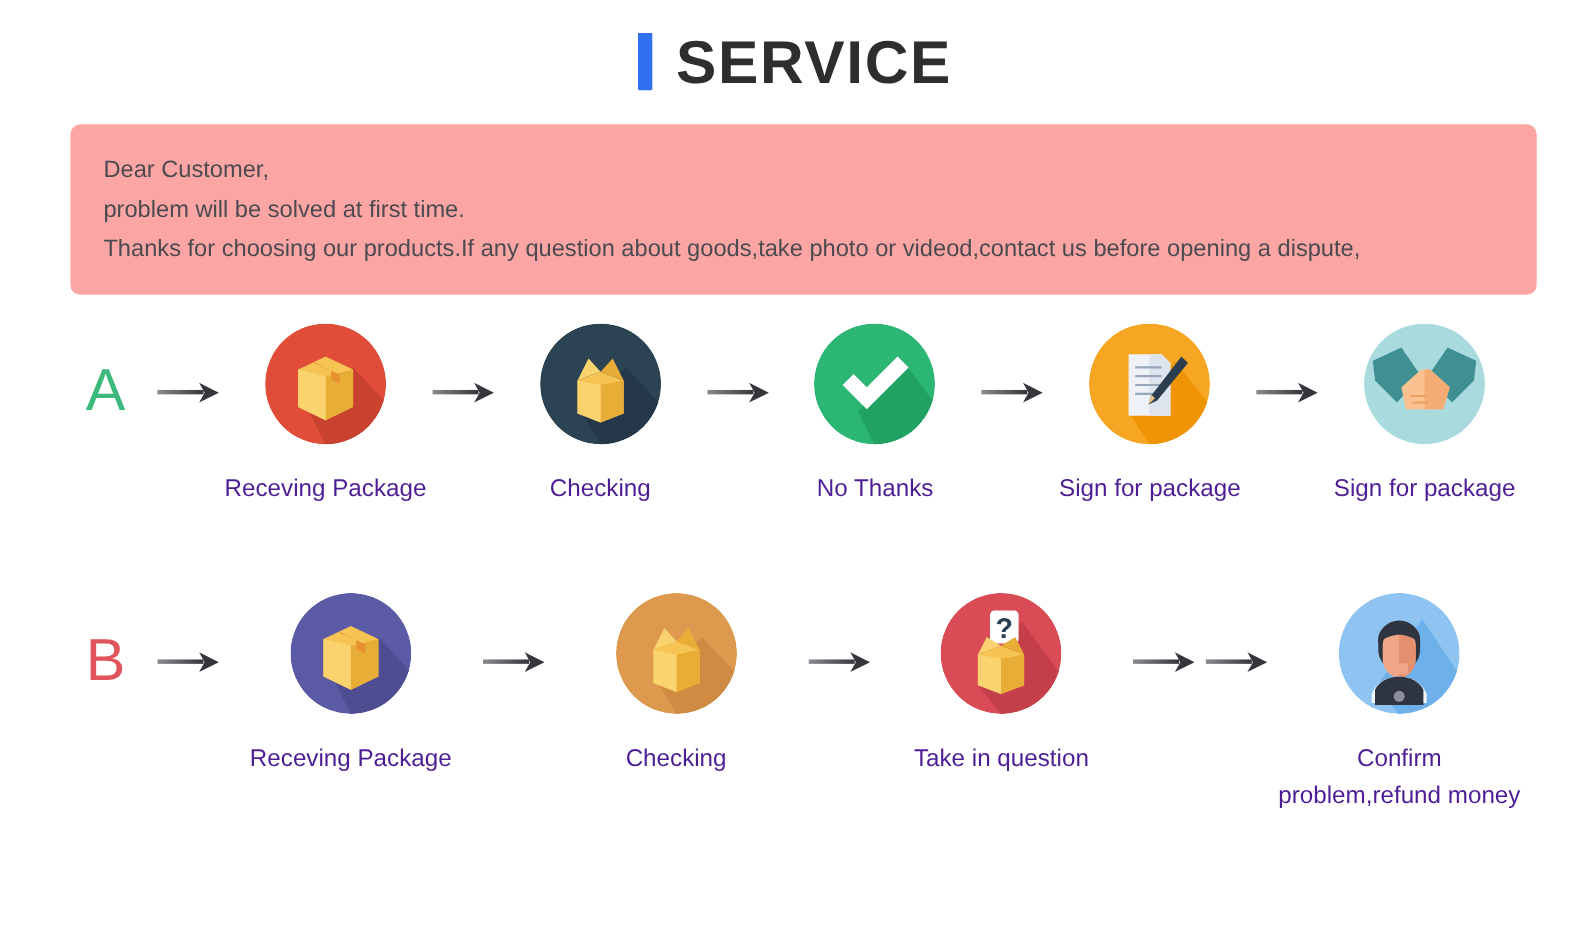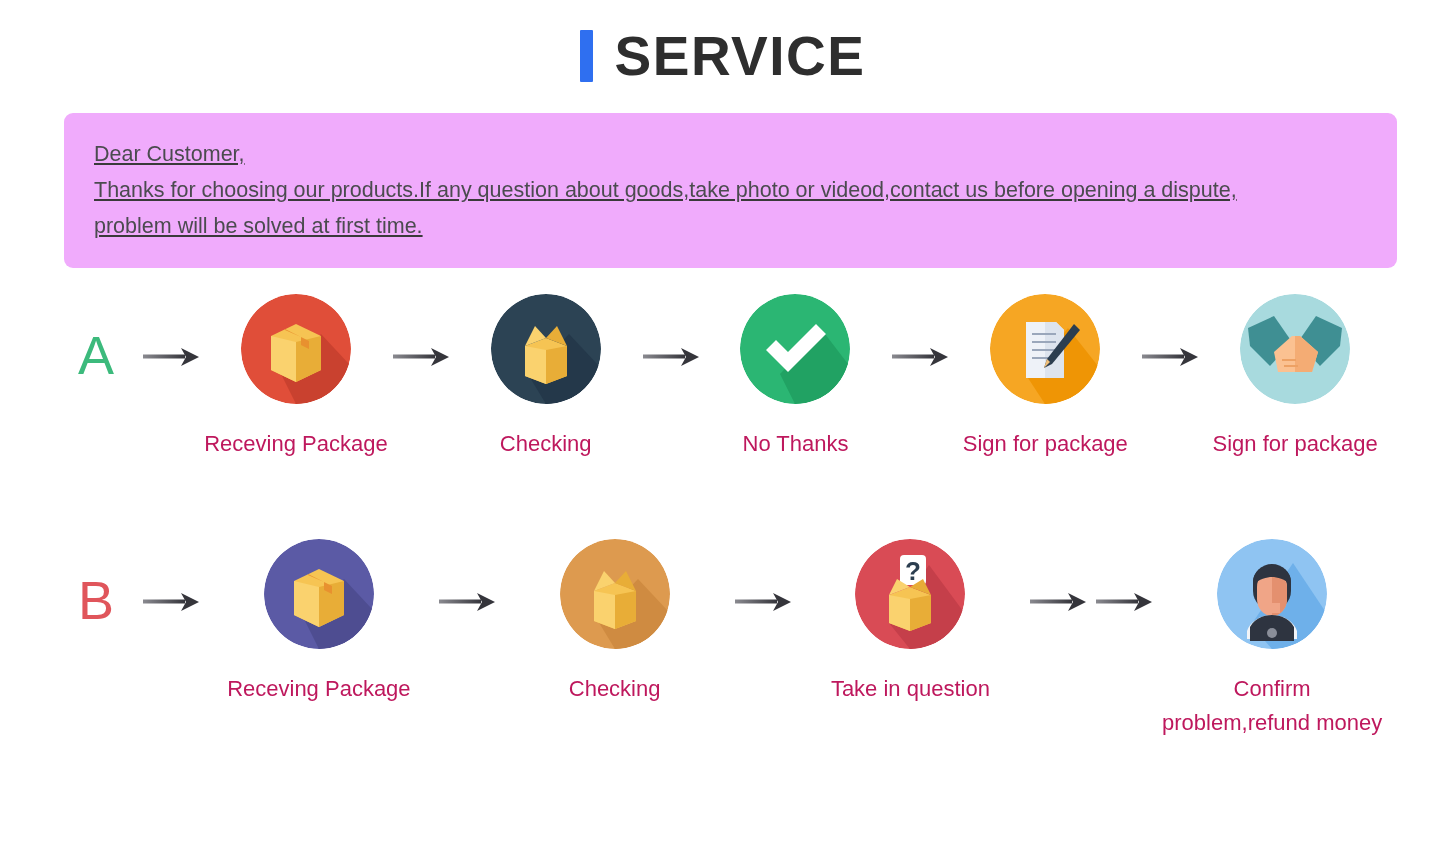--- a/index.html
+++ b/index.html
@@ -35,25 +35,24 @@
     font-size: 55px;
     font-weight: bold;
     letter-spacing: 1.5px;
     color: #2e2e2e;
     line-height: 1;
   }
 
   
   .notice {
     margin: 39px 48px 0 64px;
-    background: #f0abfc;
+    background: #fca5a5;
     border-radius: 9px;
     padding: 23px 30px 24px 30px;
     box-sizing: border-box;
-    text-decoration: underline;
   }
   .notice-line {
     font-size: 21.5px;
     line-height: 36px;
     color: #4b4b4f;
     white-space: nowrap;
   }
 
   
   .flow {
@@ -99,38 +98,38 @@
     position: relative;
     overflow: hidden;
     flex: 0 0 auto;
   }
   .badge svg { display: block; width: 110px; height: 110px; }
 
   .step-label {
     margin-top: 23px;
     font-size: 22px;
     line-height: 34px;
-    color: #be185d;
+    color: #4c1d95;
     text-align: center;
     max-width: 250px;
     white-space: pre-wrap;
   }
 </style>
 </head>
 <body>
 
 <div class="title-row">
   <div class="accent-bar"></div>
   <div class="title-text">SERVICE</div>
 </div>
 
 <div class="notice">
   <div class="notice-line">Dear Customer,</div>
+  <div class="notice-line">problem will be solved at first time.</div>
   <div class="notice-line">Thanks for choosing our products.If any question about goods,take photo or videod,contact us before opening a dispute,</div>
-  <div class="notice-line">problem will be solved at first time.</div>
 </div>
 
 <div class="flow">
 
   <div class="flow-row">
     <div class="row-letter" style="color:#3cba7c;">A</div>
 
     <div class="arrow">
       <svg width="56" height="22" viewBox="0 0 56 22">
         <defs>

